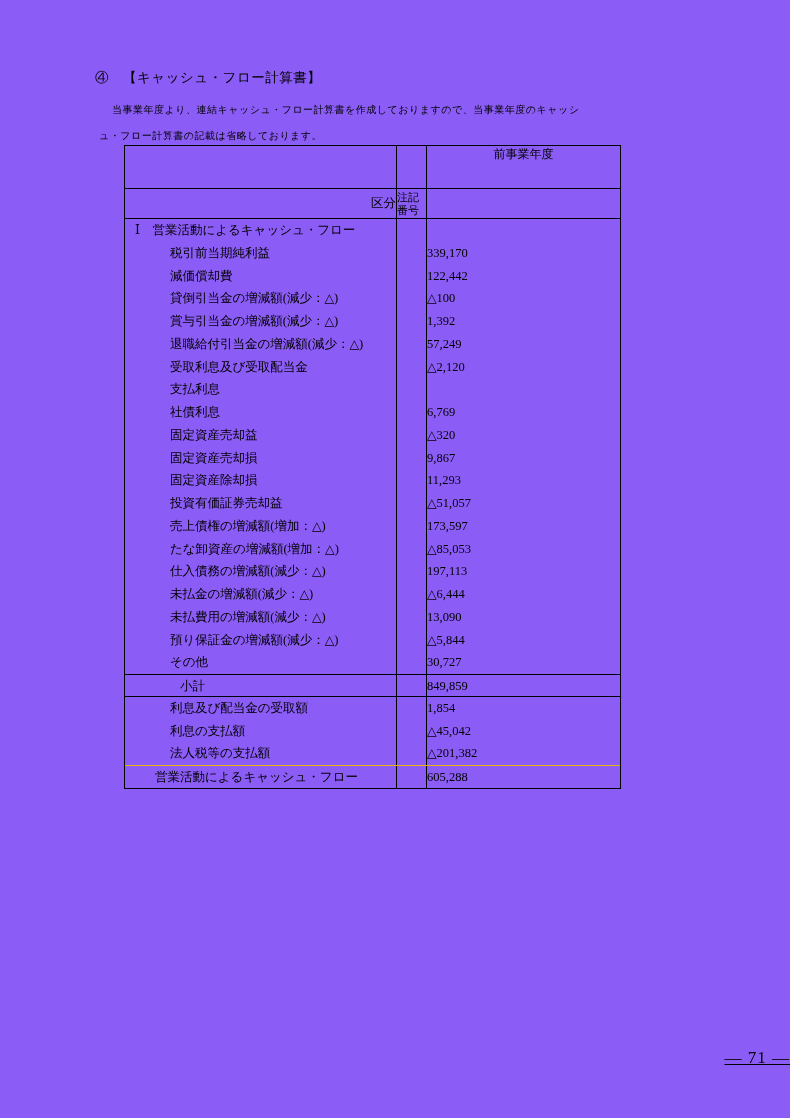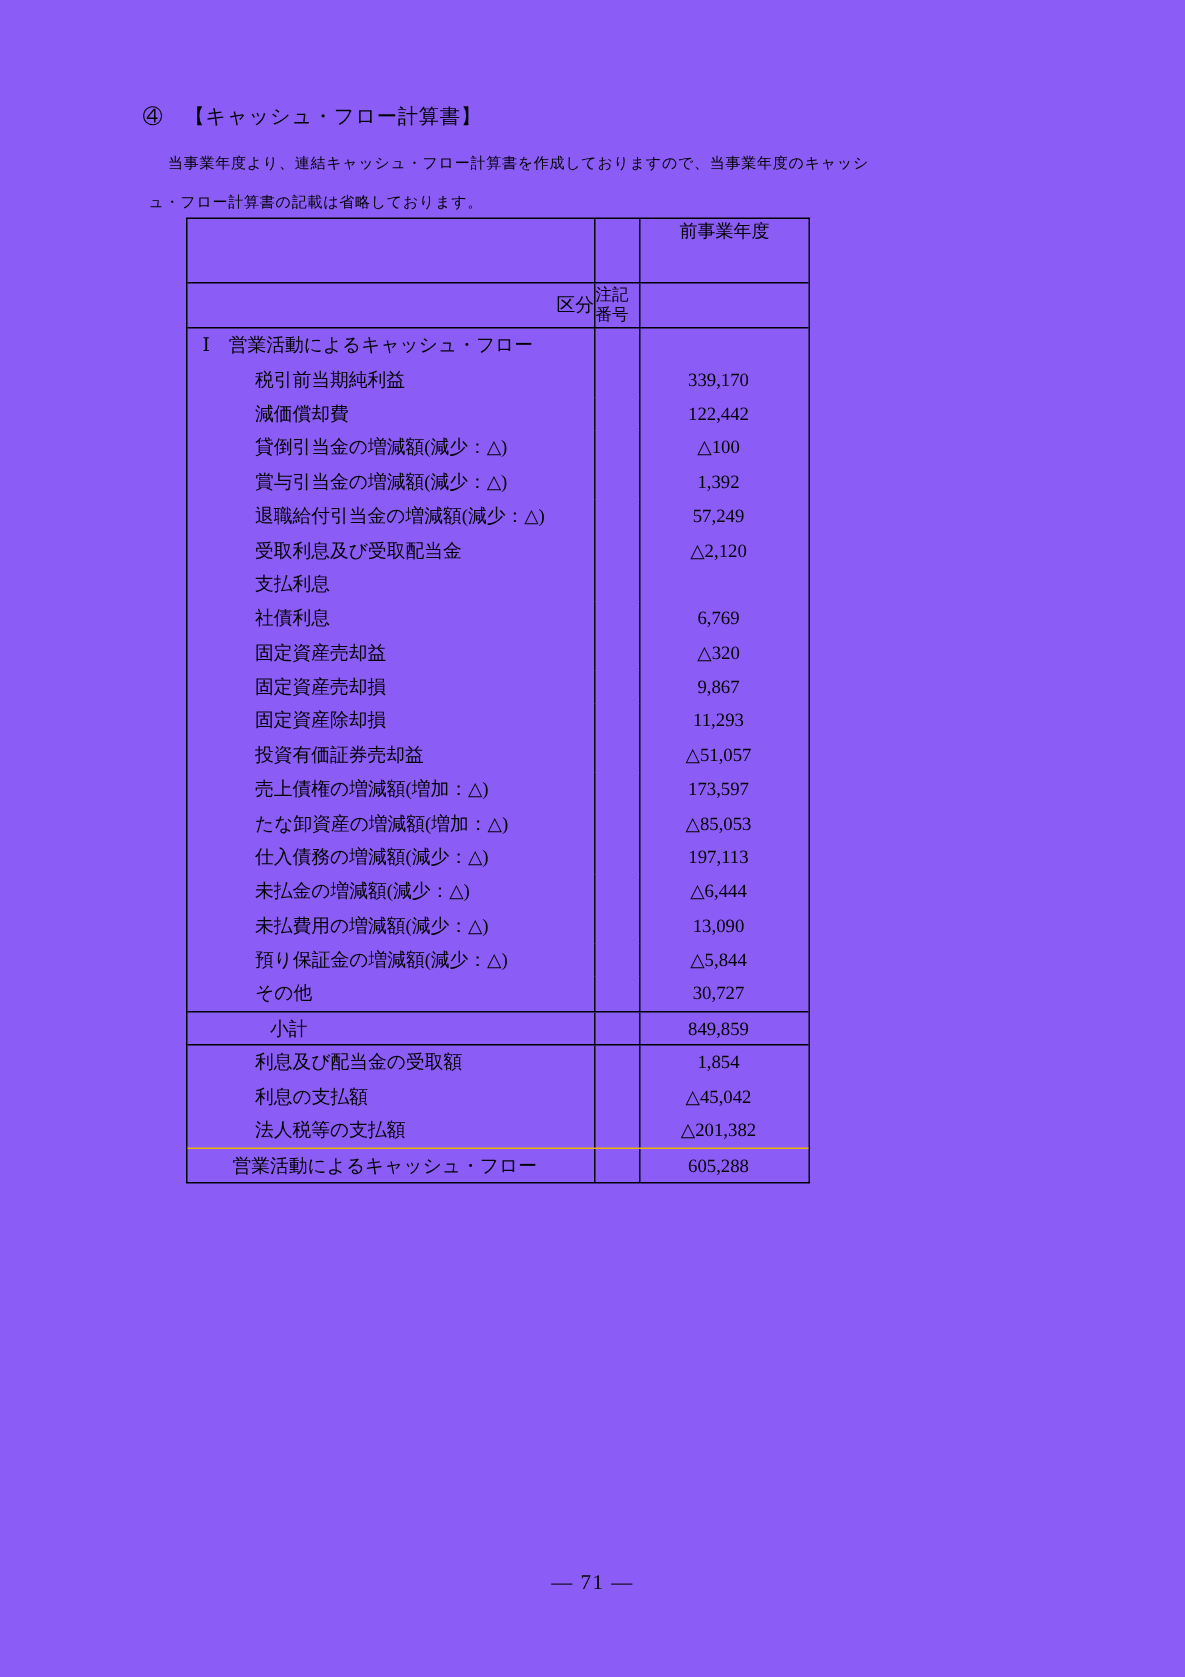--- a/index.html
+++ b/index.html
@@ -18,29 +18,29 @@
     white-space:pre;
   }
   .intro {
     position:absolute; left:99px; top:97px; width:600px;
     font-size:10px; line-height:26px; letter-spacing:0.5px;
   }
   .intro .l1 { padding-left:13px; white-space:pre; }
   .intro .l2 { white-space:pre; }
 
   .cf-table {
-    position:absolute; left:124px; top:145px; width:416px;
+    position:absolute; left:124px; top:145px; width:497px;
     border:1.5px solid #000;
     font-size:12.5px;
   }
   .trow { display:flex; align-items:stretch; }
   .c1 { width:271px; overflow:hidden; white-space:nowrap; }
   .c2 { width:31px; border-left:1px solid #000; border-right:1px solid #000;
         text-align:left; overflow:hidden; }
-  .c3 { flex:1; text-align:center; padding-right:8px; overflow:hidden; white-space:nowrap; }
+  .c3 { flex:1; text-align:left; padding-right:8px; overflow:hidden; white-space:nowrap; }
 
   
   .header1 { height:43px; border-bottom:1px solid #000; }
   .header1 .c3 { text-align:center; padding:2px 0 0 0; font-size:12px; line-height:13.5px; }
   .period-dates { display:inline-block; text-align:left; white-space:pre; }
   .header2 { height:30px; border-bottom:1.5px solid #000; }
   .header2 .c1 { text-align:right; line-height:28px; }
   .header2 .c2 { font-size:11px; line-height:12.5px; padding-top:2px; }
   .header2 .c3 { line-height:28px; padding-right:0;margin-top:46px; }
 
@@ -50,21 +50,21 @@
   .brow .c3 { line-height:22.75px; }
   .row-section  .c1 { padding-left:10px; }
   .row-item     .c1 { padding-left:45px; }
   .row-subtotal .c1 { padding-left:55px; }
   .row-total    .c1 { padding-left:30px; }
   .row-subtotal { border-top:1px solid #000; border-bottom:1px solid #000; }
   .row-total    { border-top:1px solid #eab308; }
 
   .page-footer {
     position:absolute; left:0; top:1048px; width:100%;
-    text-align:center; font-size:14px; letter-spacing:1px;
+    text-align:right; font-size:17px; letter-spacing:1px;text-decoration:underline;
   }
 </style>
 </head>
 <body>
 
 <div class="page">
 
   <div class="heading">④　【キャッシュ・フロー計算書】</div>
 
   <div class="intro">

